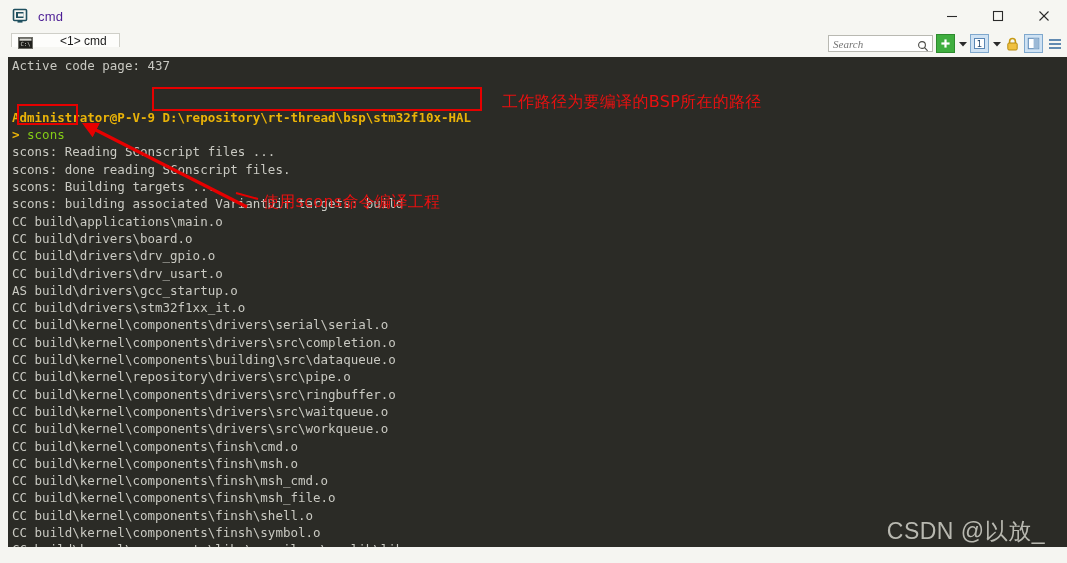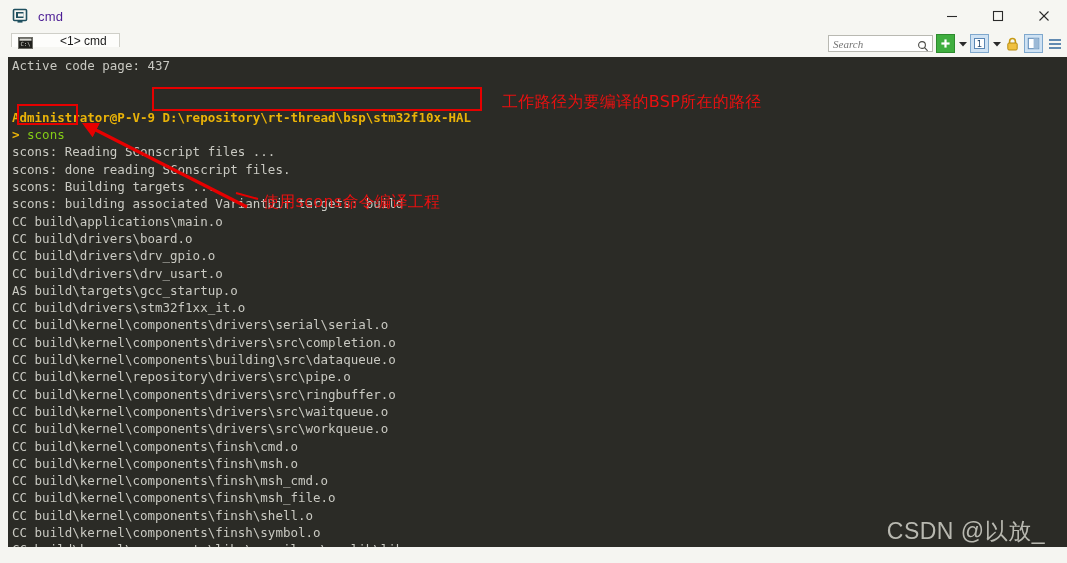--- a/index.html
+++ b/index.html
@@ -327,21 +327,21 @@
         <div class="line"><span class="seg-green">Administrator@P-V-9 </span><span class="seg-green">D:\repository\rt-thread\bsp\stm32f10x-HAL</span></div>
         <div class="line"><span class="seg-green">&gt; </span><span class="seg-grey">scons</span></div>
         <div class="line">scons: Reading SConscript files ...</div>
         <div class="line">scons: done reading SConscript files.</div>
         <div class="line">scons: Building targets ...</div>
         <div class="line">scons: building associated VariantDir targets: build</div>
         <div class="line">CC build\applications\main.o</div>
         <div class="line">CC build\drivers\board.o</div>
         <div class="line">CC build\drivers\drv_gpio.o</div>
         <div class="line">CC build\drivers\drv_usart.o</div>
-        <div class="line">AS build\targets\gcc_startup.o</div>
+        <div class="line">AS build\drivers\gcc_startup.o</div>
         <div class="line">CC build\drivers\stm32f1xx_it.o</div>
         <div class="line">CC build\kernel\components\drivers\serial\serial.o</div>
         <div class="line">CC build\kernel\components\drivers\src\completion.o</div>
         <div class="line">CC build\kernel\components\building\src\dataqueue.o</div>
         <div class="line">CC build\kernel\repository\drivers\src\pipe.o</div>
         <div class="line">CC build\kernel\components\drivers\src\ringbuffer.o</div>
         <div class="line">CC build\kernel\components\drivers\src\waitqueue.o</div>
         <div class="line">CC build\kernel\components\drivers\src\workqueue.o</div>
         <div class="line">CC build\kernel\components\finsh\cmd.o</div>
         <div class="line">CC build\kernel\components\finsh\msh.o</div>

